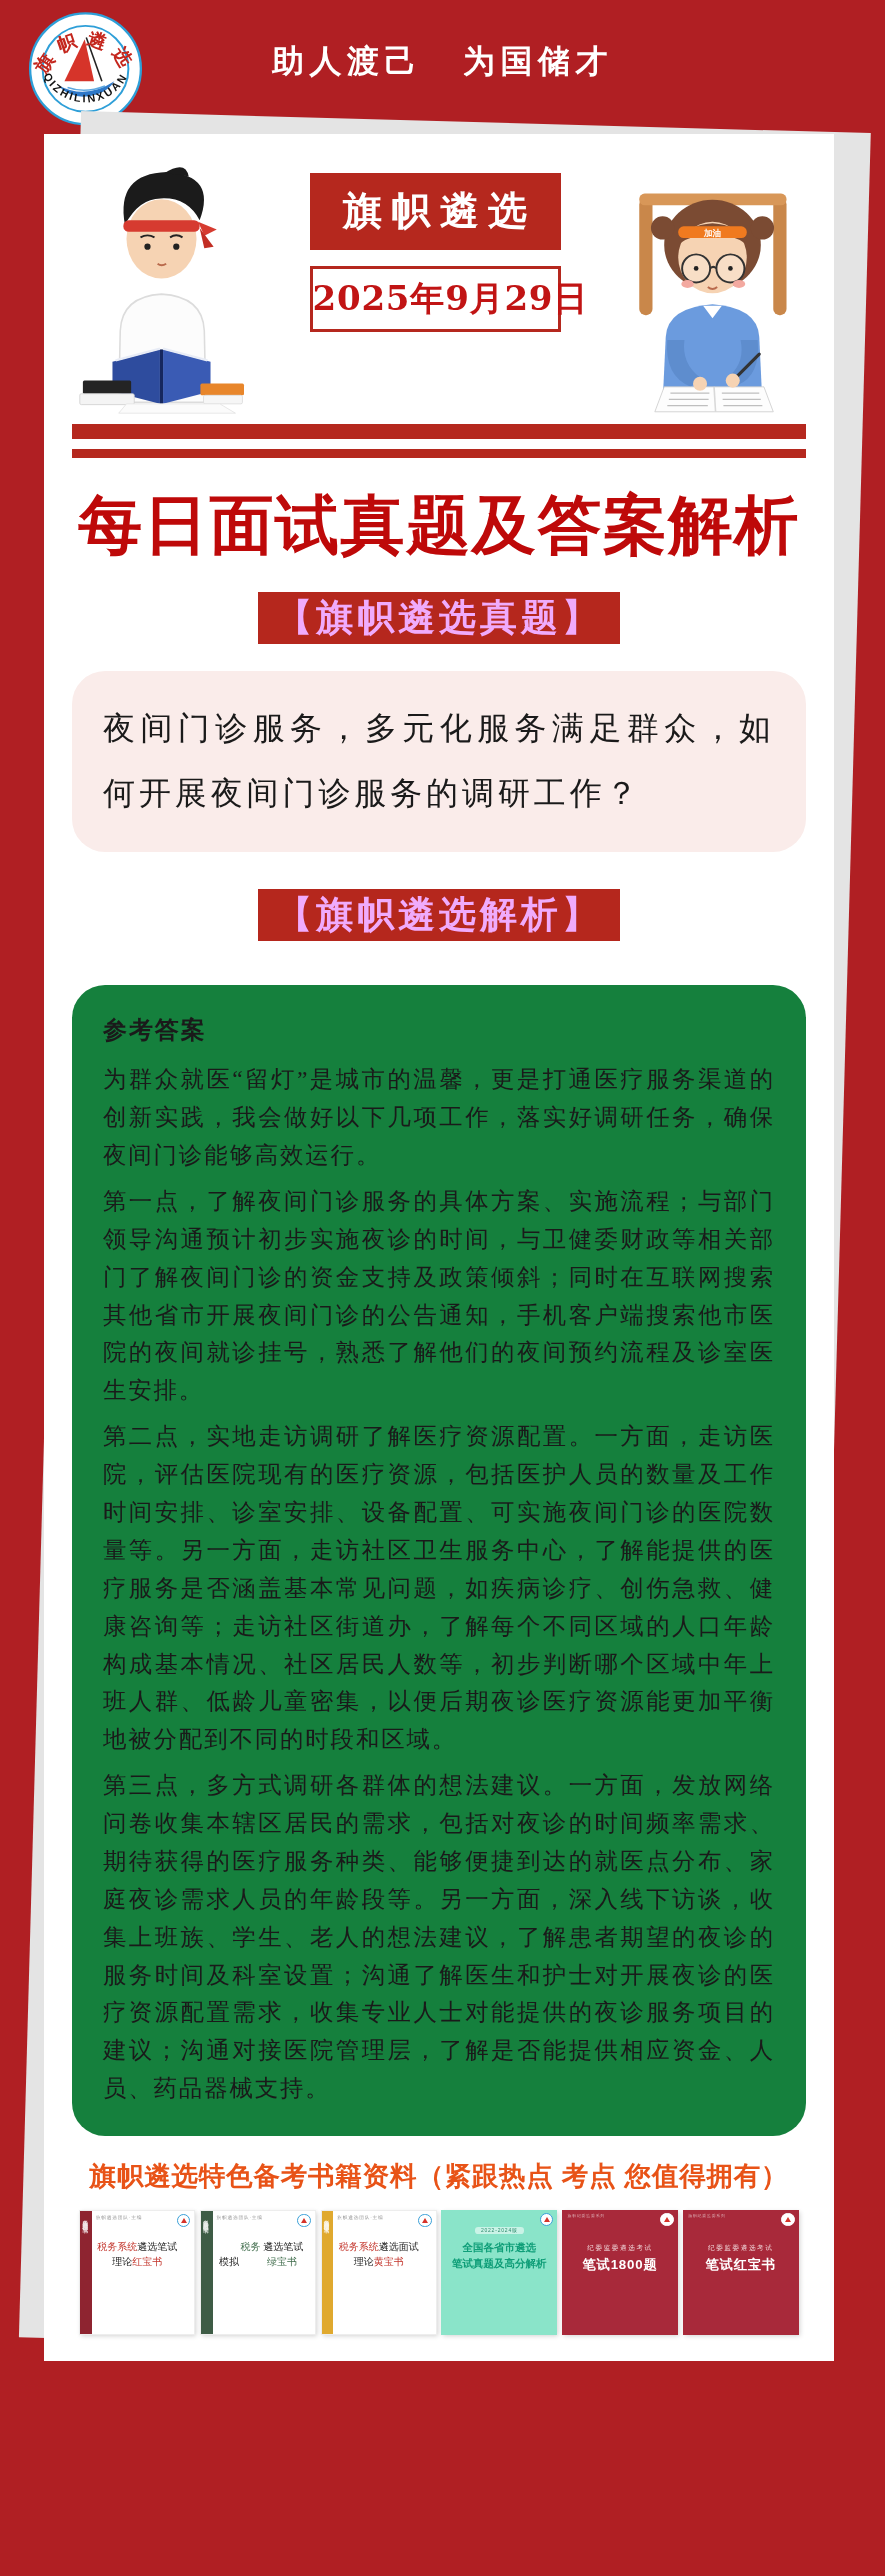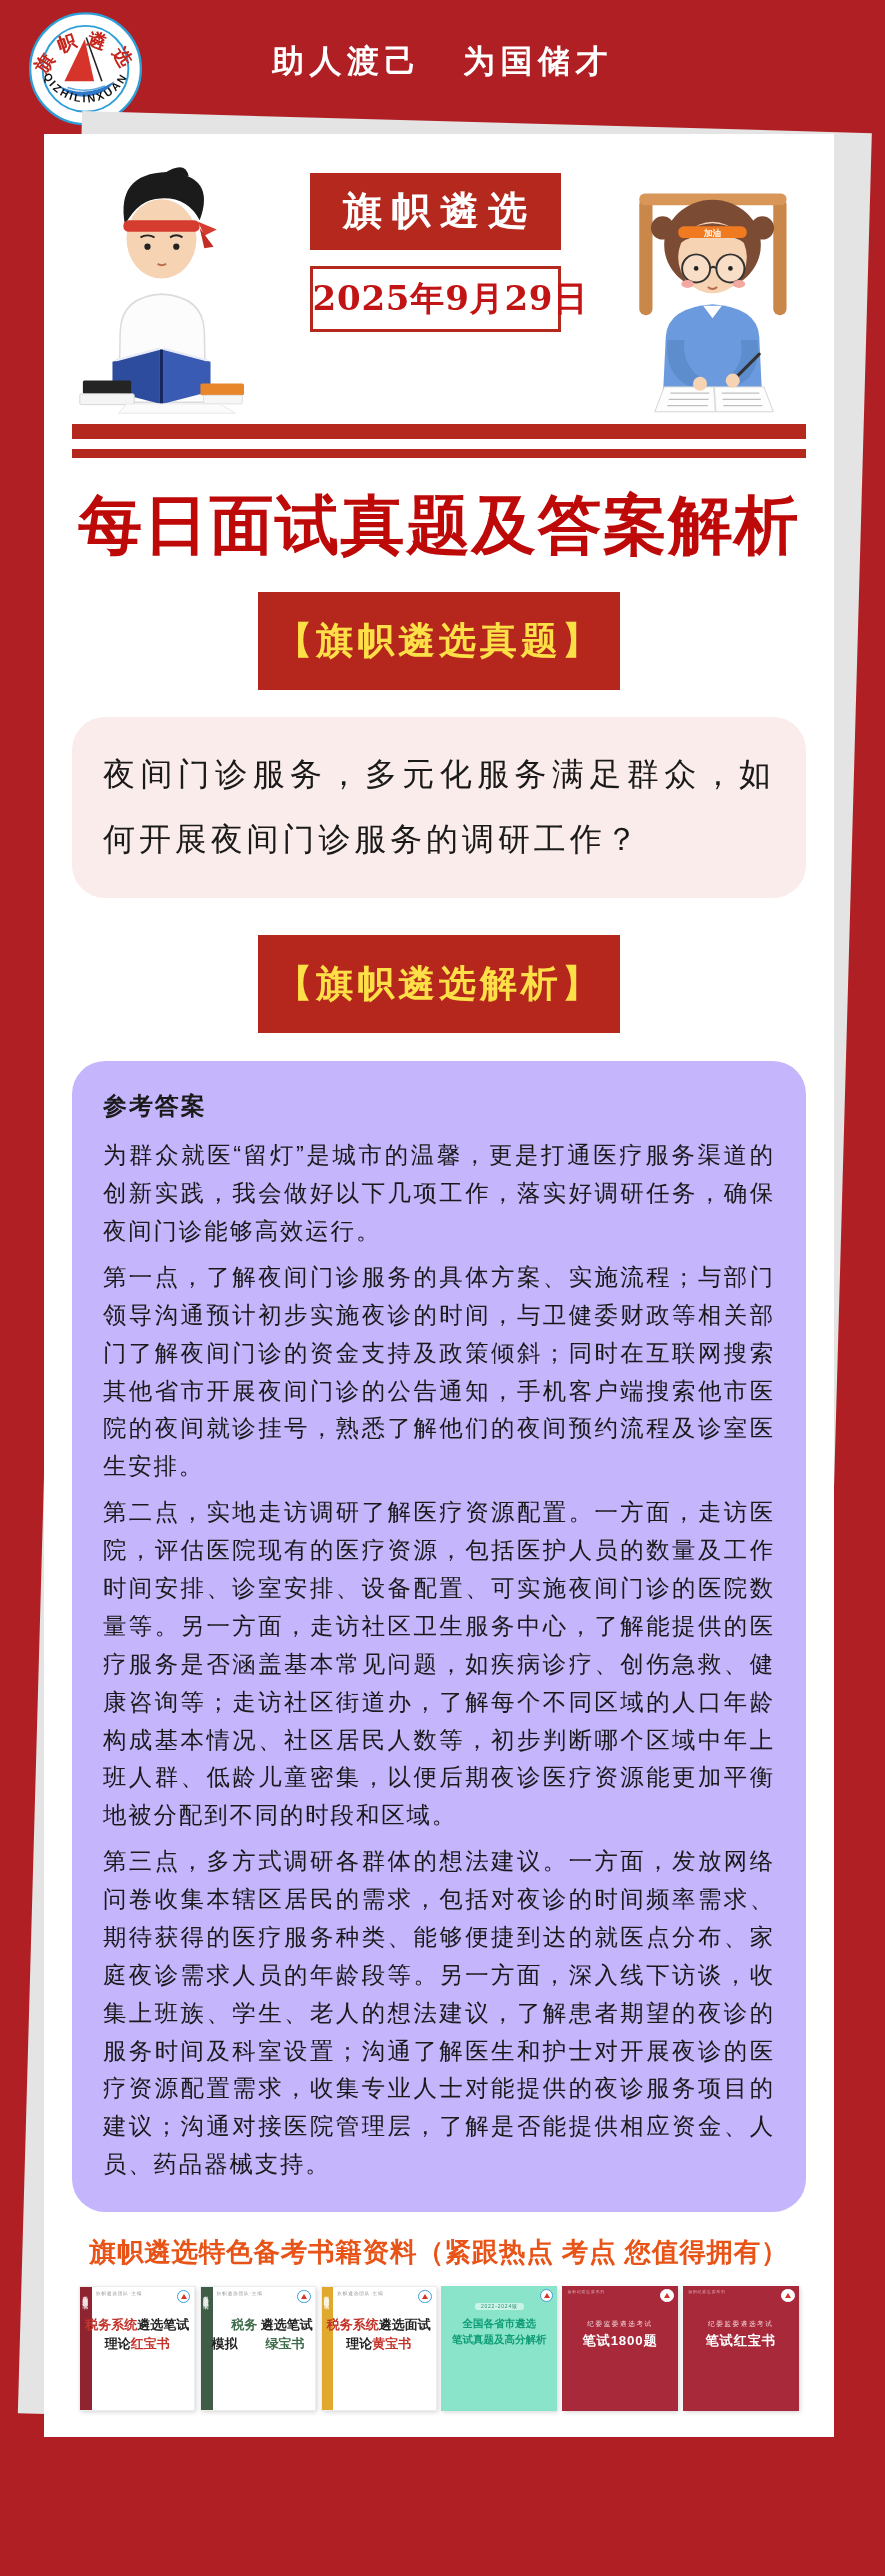--- a/index.html
+++ b/index.html
@@ -57,36 +57,36 @@
 
   
   .main-title{
     margin-top:23.4px;text-align:center;color:#BE0909;
     font-size:64px;font-weight:900;letter-spacing:1.6px;white-space:nowrap;
   }
 
   
   .pill{
     width:max-content;margin:23.4px auto 0;
-    background:#B5271D;color:#fde047;
+    background:#B5271D;color:#f0abfc;
     font-size:37px;font-weight:800;letter-spacing:3.9px;
-    padding:24px 17px;white-space:nowrap;
+    padding:1px 17px;white-space:nowrap;
   }
   .pill.analysis{margin-top:37px;}
 
   
   .qbox{
     margin-top:26.5px;background:#FAECEA;border-radius:33px;
     padding:25px 31px;color:#1A1A1A;
     font-size:32px;letter-spacing:3.9px;line-height:2.05;text-align:justify;
   }
   .abox{
-    margin-top:28px;background:#c4b5fd;border-radius:33px;
+    margin-top:44px;background:#15803d;border-radius:33px;
     padding:26.5px 31px 20px;color:#1A1A1A;
-    font-size:23.4px;letter-spacing:1.9px;line-height:1.62;text-align:justify;
+    font-size:23.4px;letter-spacing:1.9px;line-height:1.62;text-align:justify;font-family:Liberation Serif, serif;
   }
   .abox .heading{font-weight:bold;font-size:24px;margin:0 0 11px 0;}
   .abox p{margin:0 0 7.8px 0;}
 
   
   .books-headline{
     margin-top:22px;text-align:center;color:#E85317;
     font-size:26.5px;font-weight:800;letter-spacing:0.8px;white-space:nowrap;
   }
   .books-row{margin-top:15.6px;display:flex;gap:4.7px;justify-content:center;}
@@ -103,21 +103,21 @@
   .b-note{position:absolute;top:3.1px;left:15.6px;font-size:4.7px;color:#9A9A9A;letter-spacing:0.8px;}
   .b-logo{
     position:absolute;top:3.1px;right:3.9px;width:11.7px;height:11.7px;border-radius:50%;
     background:#fff;border:0.8px solid #3AA0D8;display:flex;align-items:center;justify-content:center;
   }
   .b-logo i{
     display:block;width:0;height:0;
     border-left:3.1px solid transparent;border-right:3.1px solid transparent;
     border-bottom:5.5px solid #D6342A;
   }
-  .b-title{margin-top:28px;text-align:center;font-size:13px;font-weight:700;line-height:1.5;color:#232323;position:relative;z-index:2;}
+  .b-title{margin-top:28px;text-align:center;font-size:10px;font-weight:400;line-height:1.5;color:#232323;position:relative;z-index:2;}
   .b-title .acc-red{color:#C3342B;}
   .b-title .acc-green{color:#3E6B4A;padding-left:28px;}
 
   .book.teal{background:#8AE4C9;}
   .teal-edition{
     margin:17px auto 0;width:max-content;background:rgba(255,255,255,.55);
     color:#2C8A6B;font-size:5px;padding:0.8px 6.2px;border-radius:3.1px;letter-spacing:0.8px;
   }
   .teal-title{margin-top:4.7px;text-align:center;color:#0F9E78;font-size:10.5px;font-weight:800;line-height:1.55;}
 

